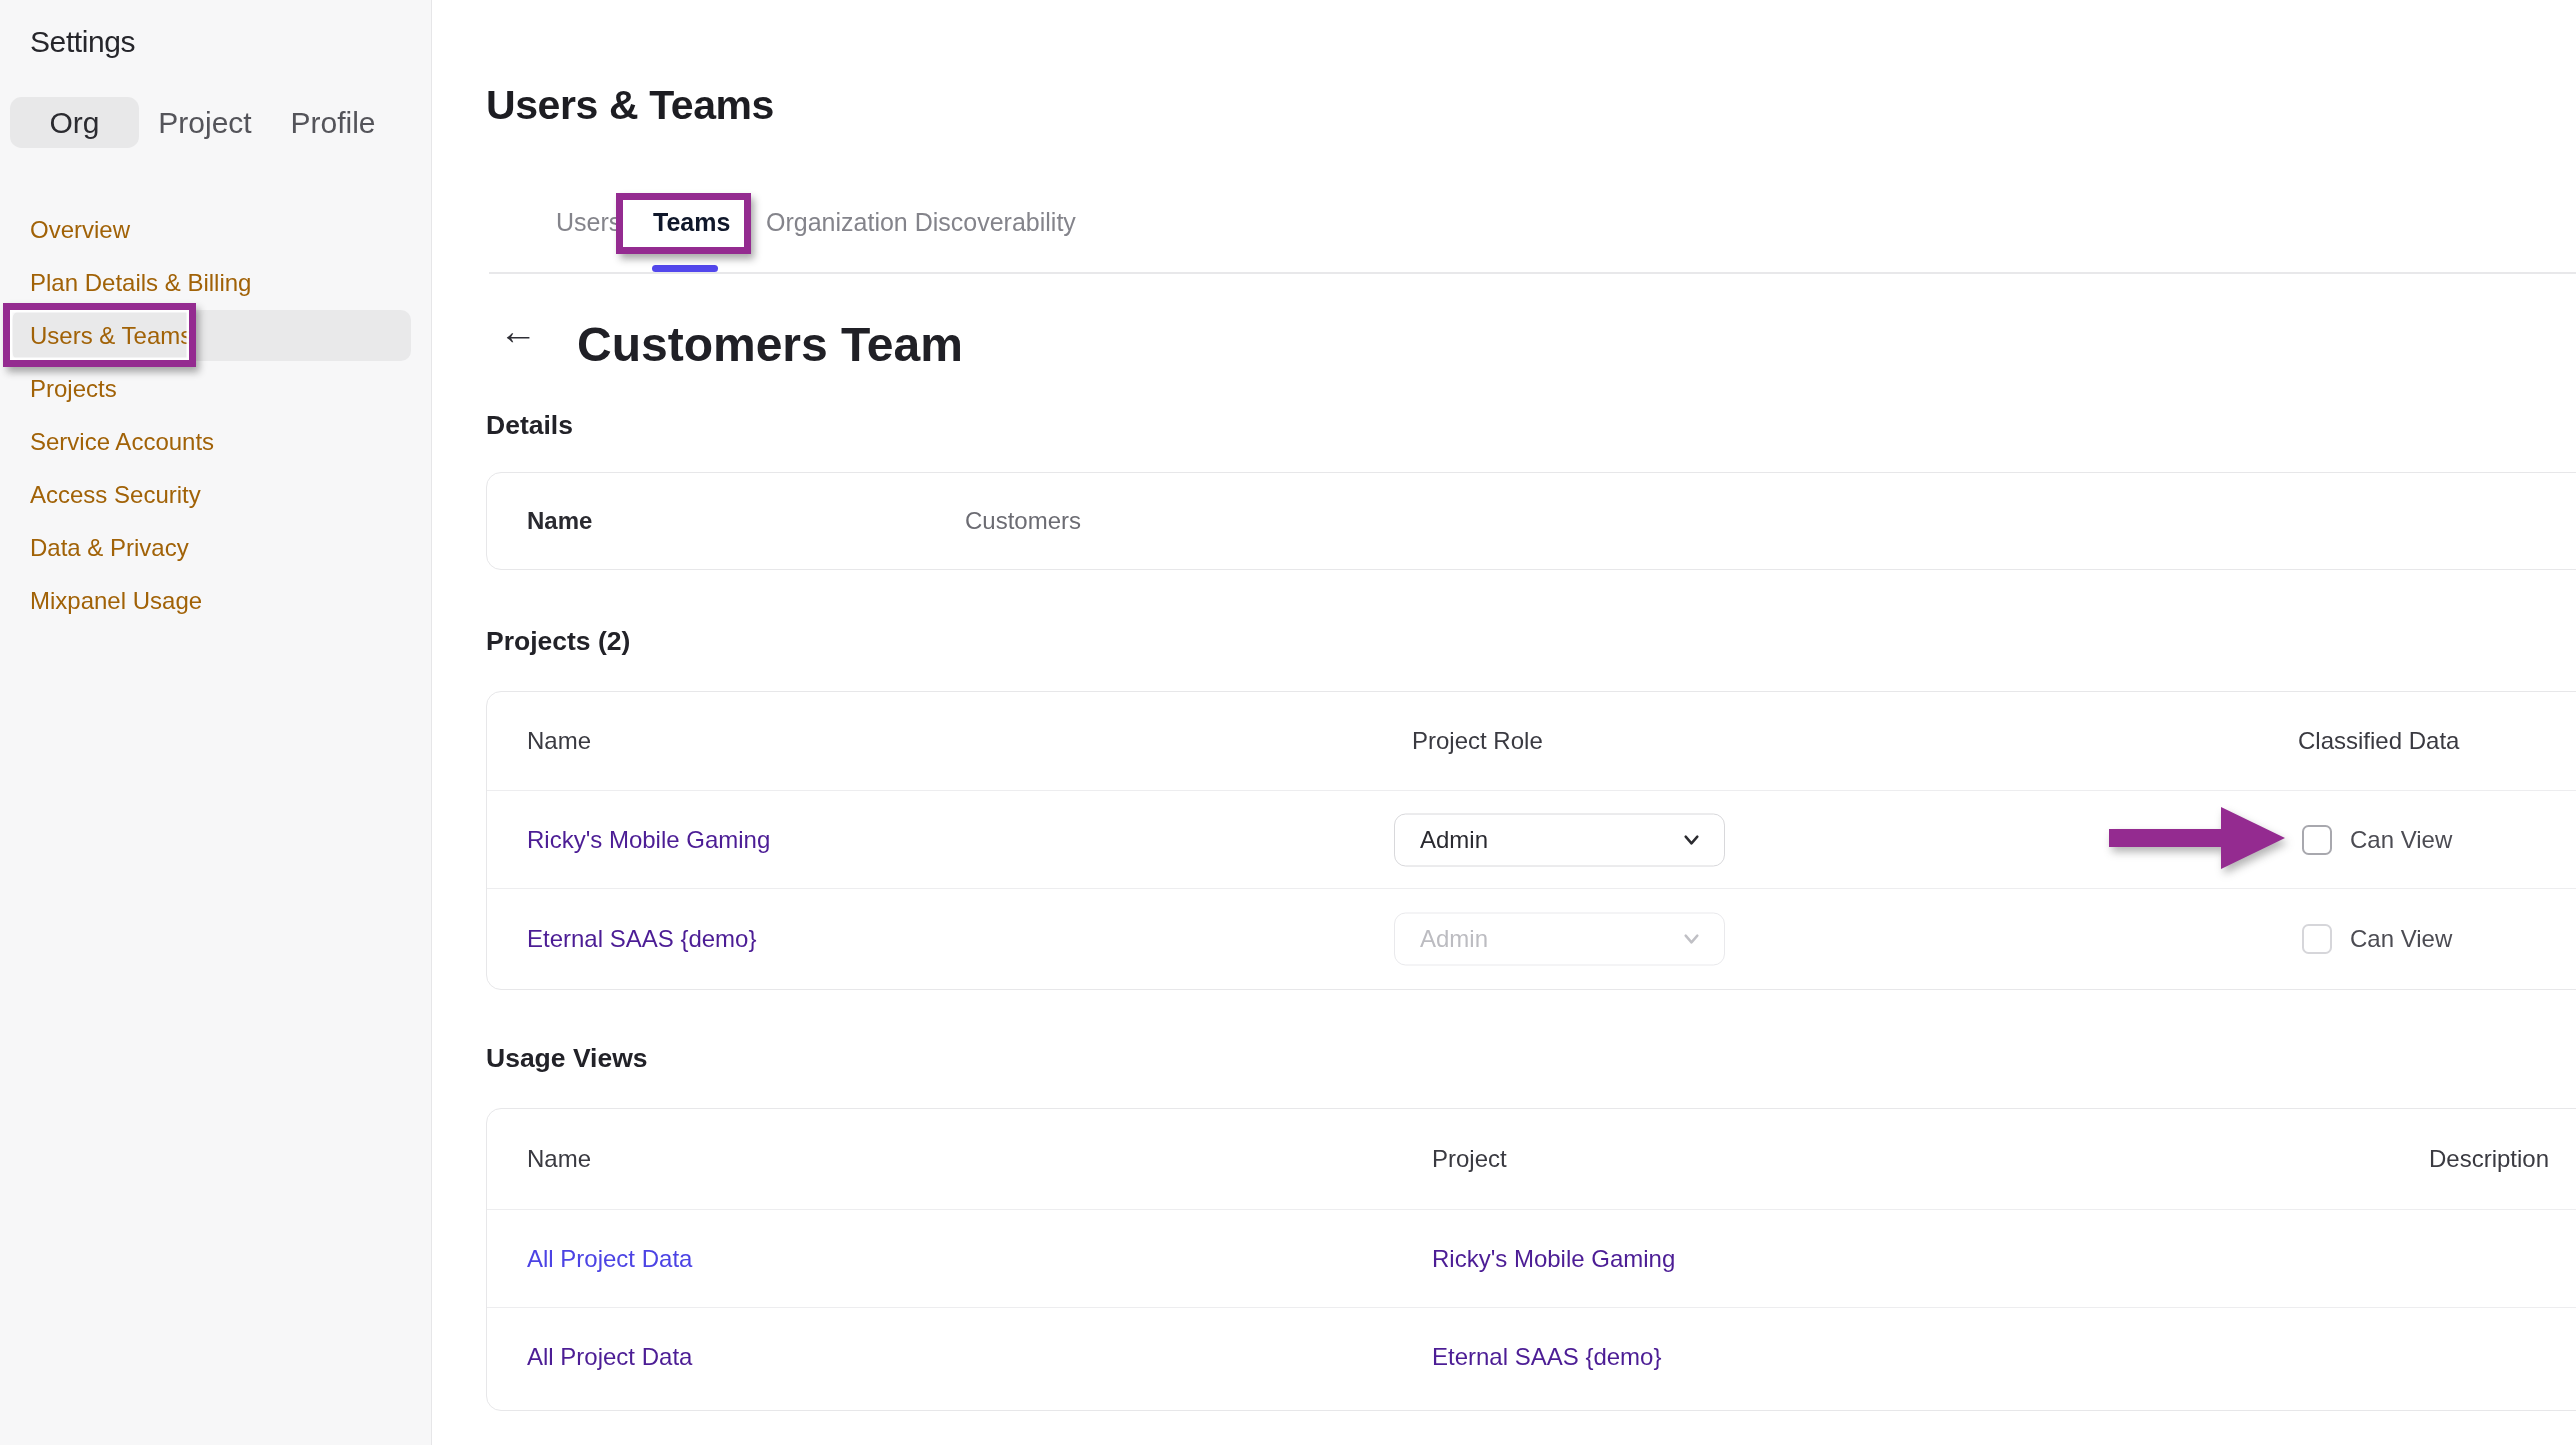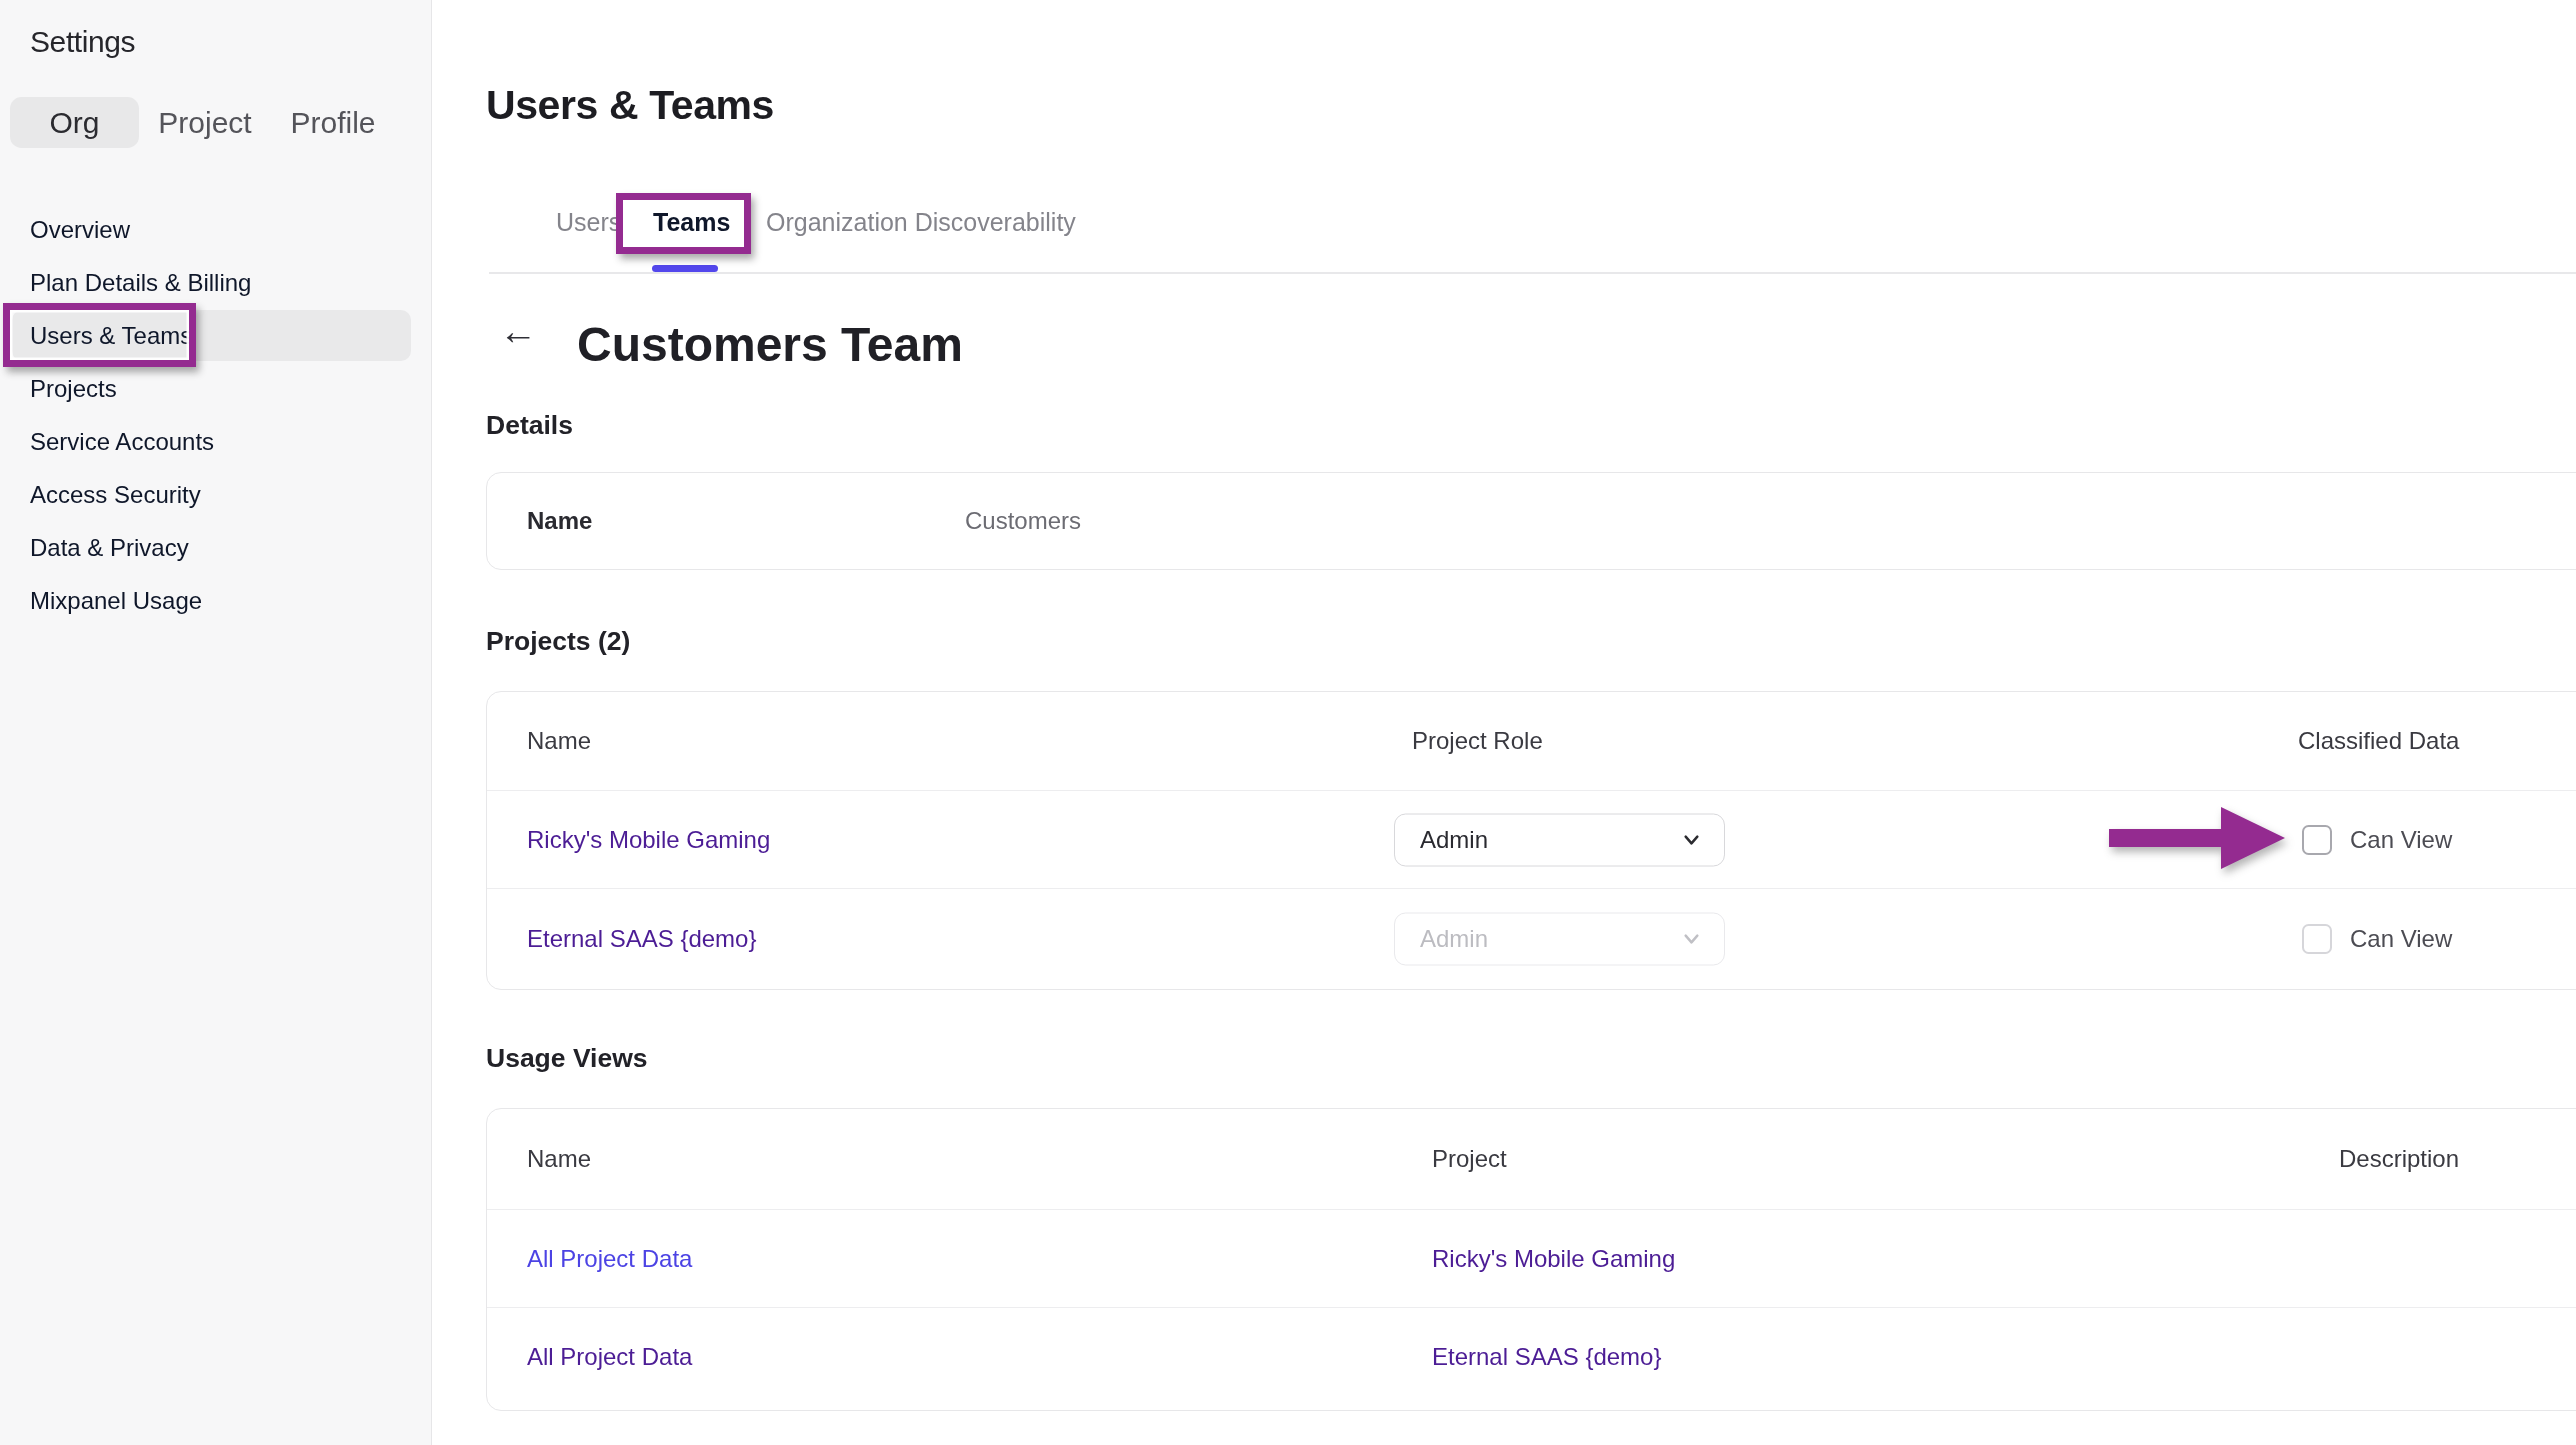--- a/index.html
+++ b/index.html
@@ -18,21 +18,21 @@
   .sb-title { position:absolute; left:30px; top:25px; font-size:30px; font-weight:400; color:#26262b; letter-spacing:-0.4px; }
   .sb-tabs { position:absolute; left:10px; top:97px; height:51px; display:flex; align-items:center; }
   .sb-tab { height:51px; display:flex; align-items:center; justify-content:center; font-size:30px; color:#54545a; cursor:pointer; }
   .sb-tab.org { width:129px; background:#e8e8e9; border-radius:11.6px; color:#2b2b30; }
   .sb-tab.project { width:132px; }
   .sb-tab.profile { width:124px; }
 
   .sb-items { position:absolute; left:0; top:203px; width:432px; }
   .sb-item {
     position:relative; height:53px; display:flex; align-items:center;
-    padding-left:30px; font-size:24px; color:#0f172a; cursor:pointer;
+    padding-left:30px; font-size:24px; color:#a16207; cursor:pointer;
   }
   .sb-item-pill {
     position:absolute; left:11.6px; top:0.8px; width:399px; height:51px;
     background:#e9e9ea; border-radius:10px; z-index:0;
   }
   .sb-item span { position:relative; z-index:2; }
 
   
   .ann {
     position:absolute; border:7.4px solid #942b90; z-index:50; pointer-events:none;
@@ -80,21 +80,21 @@
   .hdr  { color:#3a3a41; }
   .txt  { color:#4c1d95; }
   .muted{ color:#6c6c73; }
   .bold { font-weight:700; color:#2a2a30; }
   .link { color:#4c43e4; cursor:pointer; }
 
   .c1 { left:40px; }
   .c-role { left:925px; }
   .c-class { left:1811px; }
   .c-proj { left:945px; }
-  .c-desc { left:1852px; }
+  .c-desc { left:1942px; }
   .c-val { left:478px; }
 
   .dd {
     position:absolute; left:907px; top:50%; transform:translateY(-50%);
     width:331px; height:53px; border:1.7px solid #d8d8db; border-radius:11.6px;
     background:#fff; display:flex; align-items:center; cursor:pointer;
   }
   .dd .dd-label { margin-left:25px; font-size:24px; color:#2a2a30; }
   .dd svg { position:absolute; right:20px; }
   .dd.disabled { border-color:#e9e9ec; cursor:default; }

